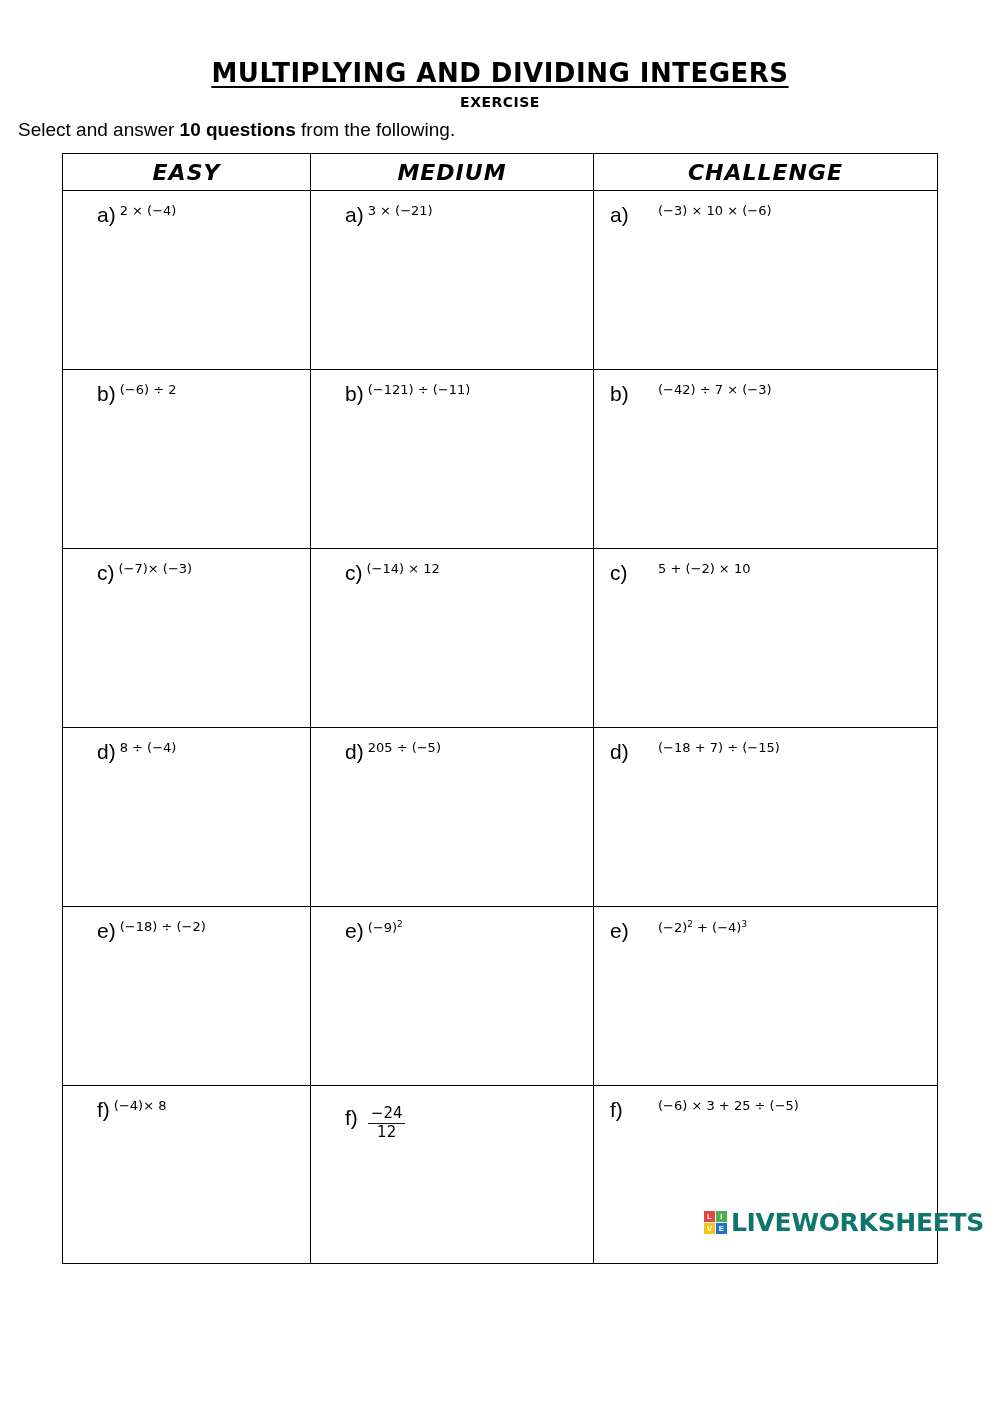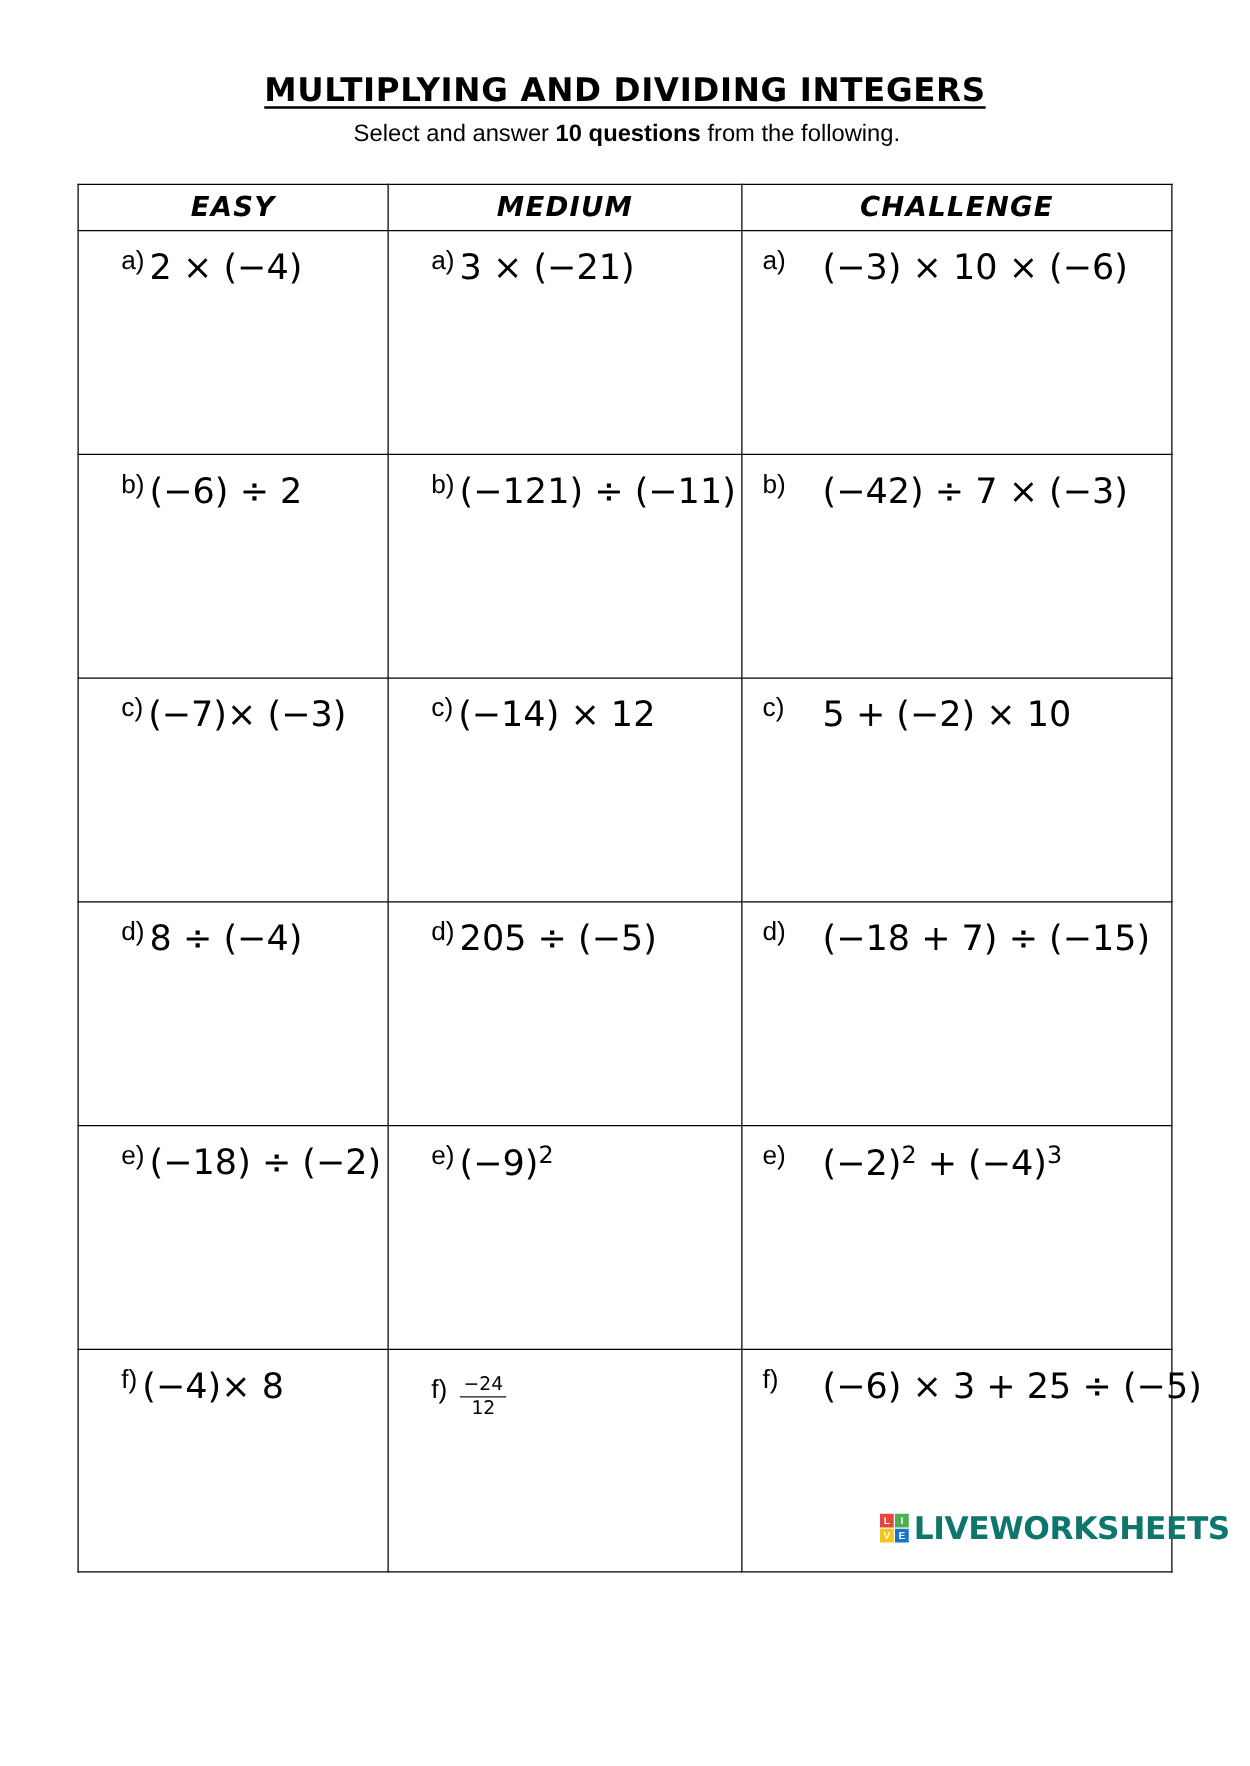--- a/index.html
+++ b/index.html
@@ -38,32 +38,32 @@
   .subtitle {
     text-align: center;
     font-family: "DejaVu Sans", sans-serif;
     font-weight: bold;
     font-size: 14px;
     letter-spacing: 0.5px;
     margin: 6px 0 0 0;
   }
 
   .instruction {
-    text-align: center;
+    text-align: left;
     font-size: 19px;
-    margin: 9px 0 0 3px;
+    margin: 9px 0 0 18px;
     font-family: "Liberation Sans", sans-serif;
   }
   .instruction .bold {
     font-weight: bold;
   }
 
   table.worksheet {
     border-collapse: collapse;
-    margin: 28px auto 0 auto;
+    margin: 12px auto 0 auto;
     width: 875px;
     table-layout: fixed;
   }
   table.worksheet td, table.worksheet th {
     border: 1px solid #000000;
     vertical-align: top;
     padding: 0;
   }
   table.worksheet th {
     height: 36px;
@@ -100,21 +100,21 @@
     padding-right: 4px;
     font-size: 21px;
   }
   .col3cell .q .lbl {
     padding-left: 16px;
     min-width: 34px;
     padding-right: 0;
   }
   .q .expr {
     font-family: "DejaVu Sans", sans-serif;
-    font-size: 28px;
+    font-size: 13px;
   }
   .col3cell .q .expr {
     padding-left: 14px;
   }
 
   sup {
     font-size: 0.68em;
     vertical-align: super;
   }
 
@@ -176,20 +176,21 @@
     color: #0f766e;
     letter-spacing: -0.3px;
   }
 </style>
 </head>
 <body>
 
 <div class="page">
 
   <h1 class="title">MULTIPLYING AND DIVIDING INTEGERS</h1>
+  <div class="subtitle">EXERCISE</div>
 
   <p class="instruction">
     <span>Select and answer </span><span class="bold">10 questions</span><span> from the following.</span>
   </p>
 
   <table class="worksheet">
     <colgroup>
       <col class="col1">
         <col class="col2">
         <col class="col3">

